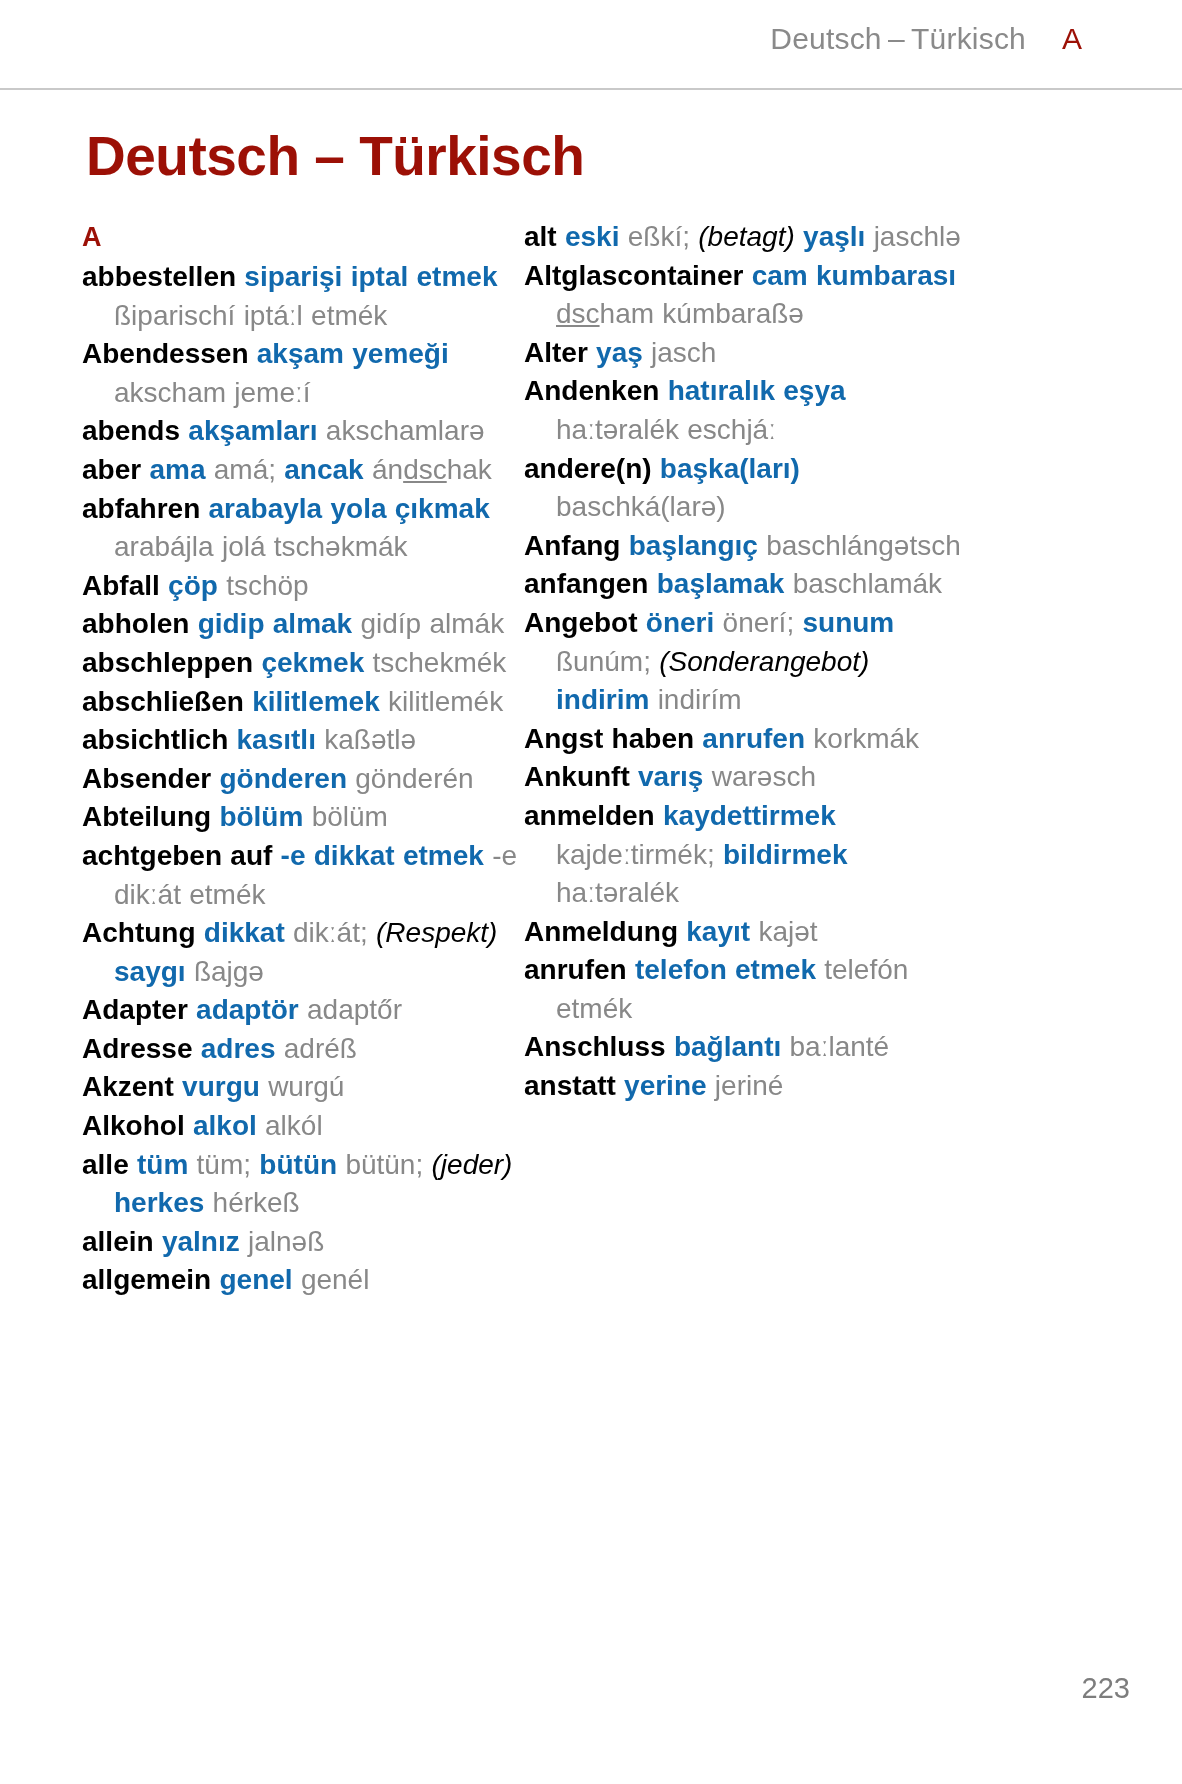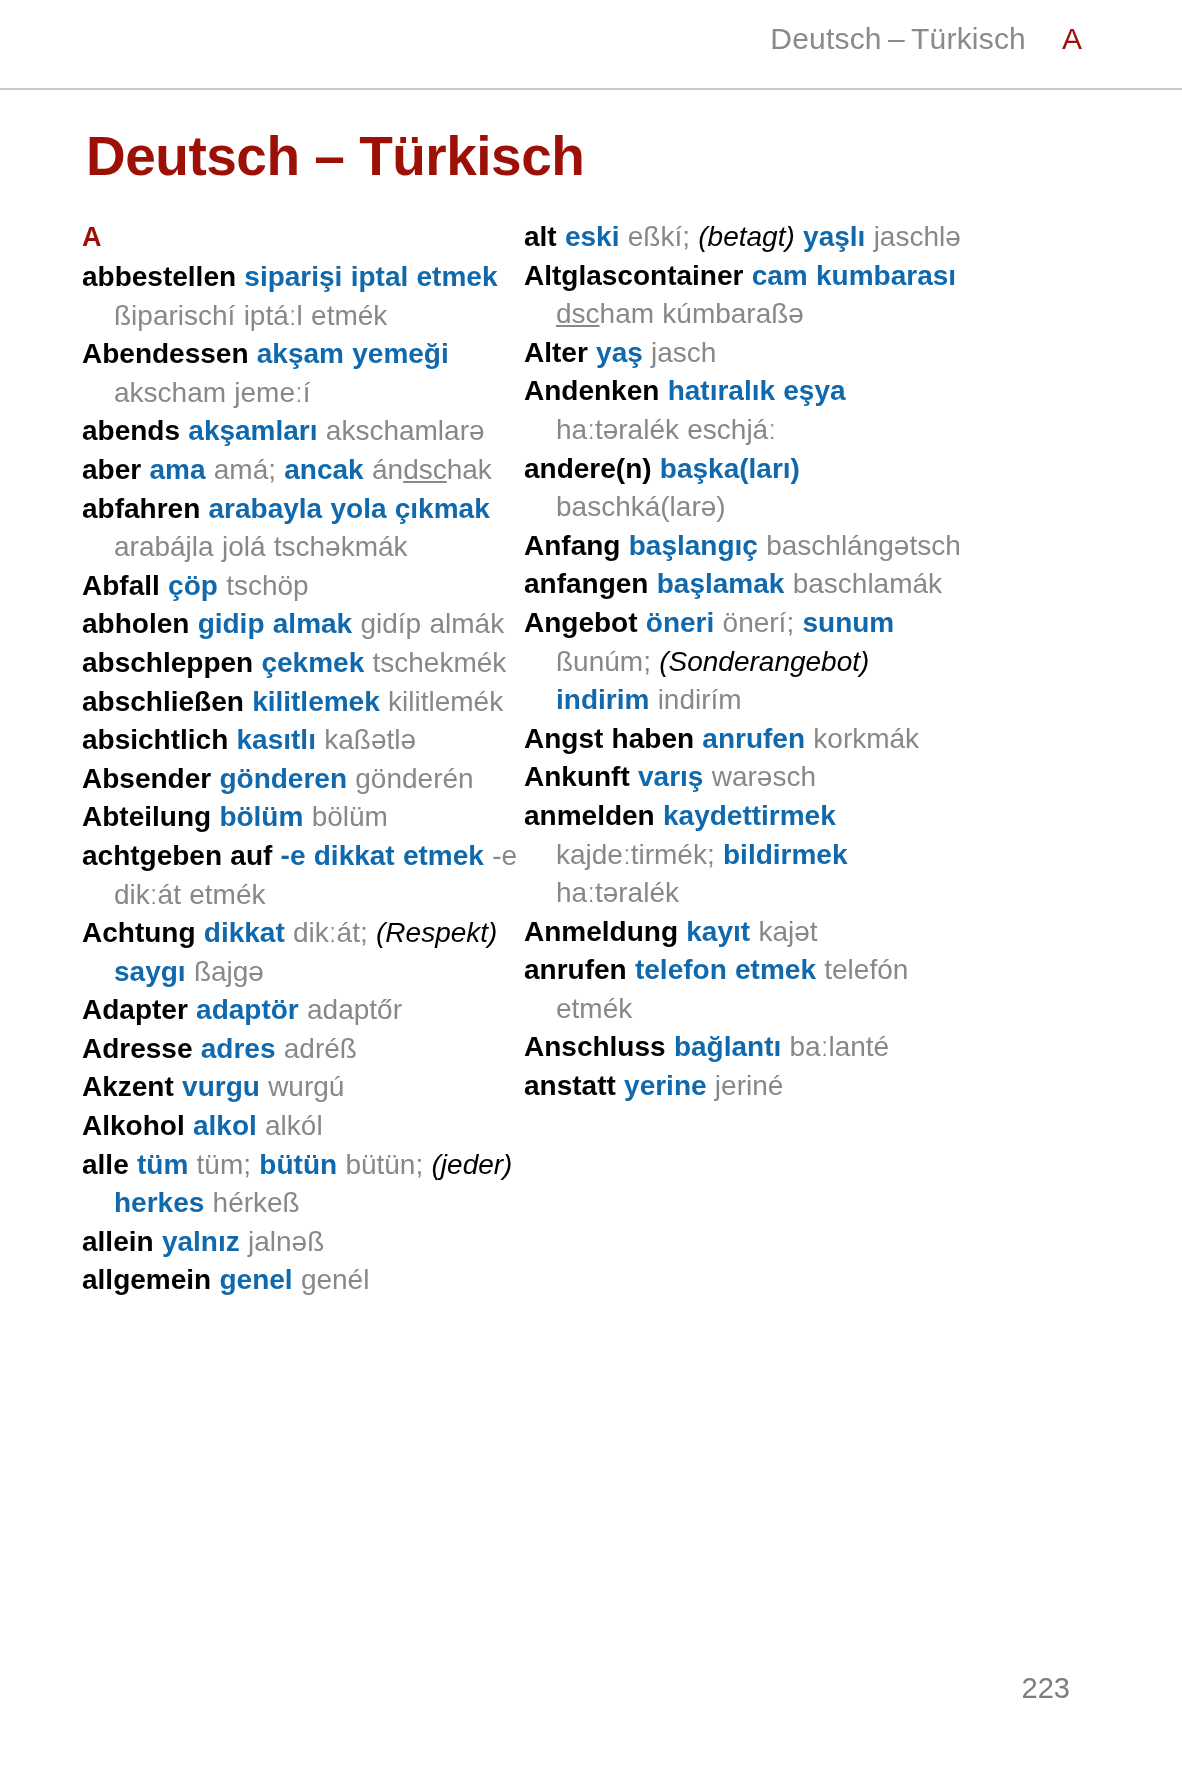--- a/index.html
+++ b/index.html
@@ -104,21 +104,21 @@
   .sep { font-weight: 400; color: #888888; }
   .u   { text-decoration: underline; text-underline-offset: 2px; }
 
   
   .folio {
     position: absolute;
     top: 1672px;
     left: 0;
     width: 1182px;
     text-align: right;
-    padding-right: 112px;
+    padding-right: 52px;
     box-sizing: border-box;
     font-size: 29px;
     color: #7d7d7d;
   }
 </style>
 </head>
 <body>
 
 <div class="runhead">
   <span class="runhead-title">Deutsch – Türkisch</span>

